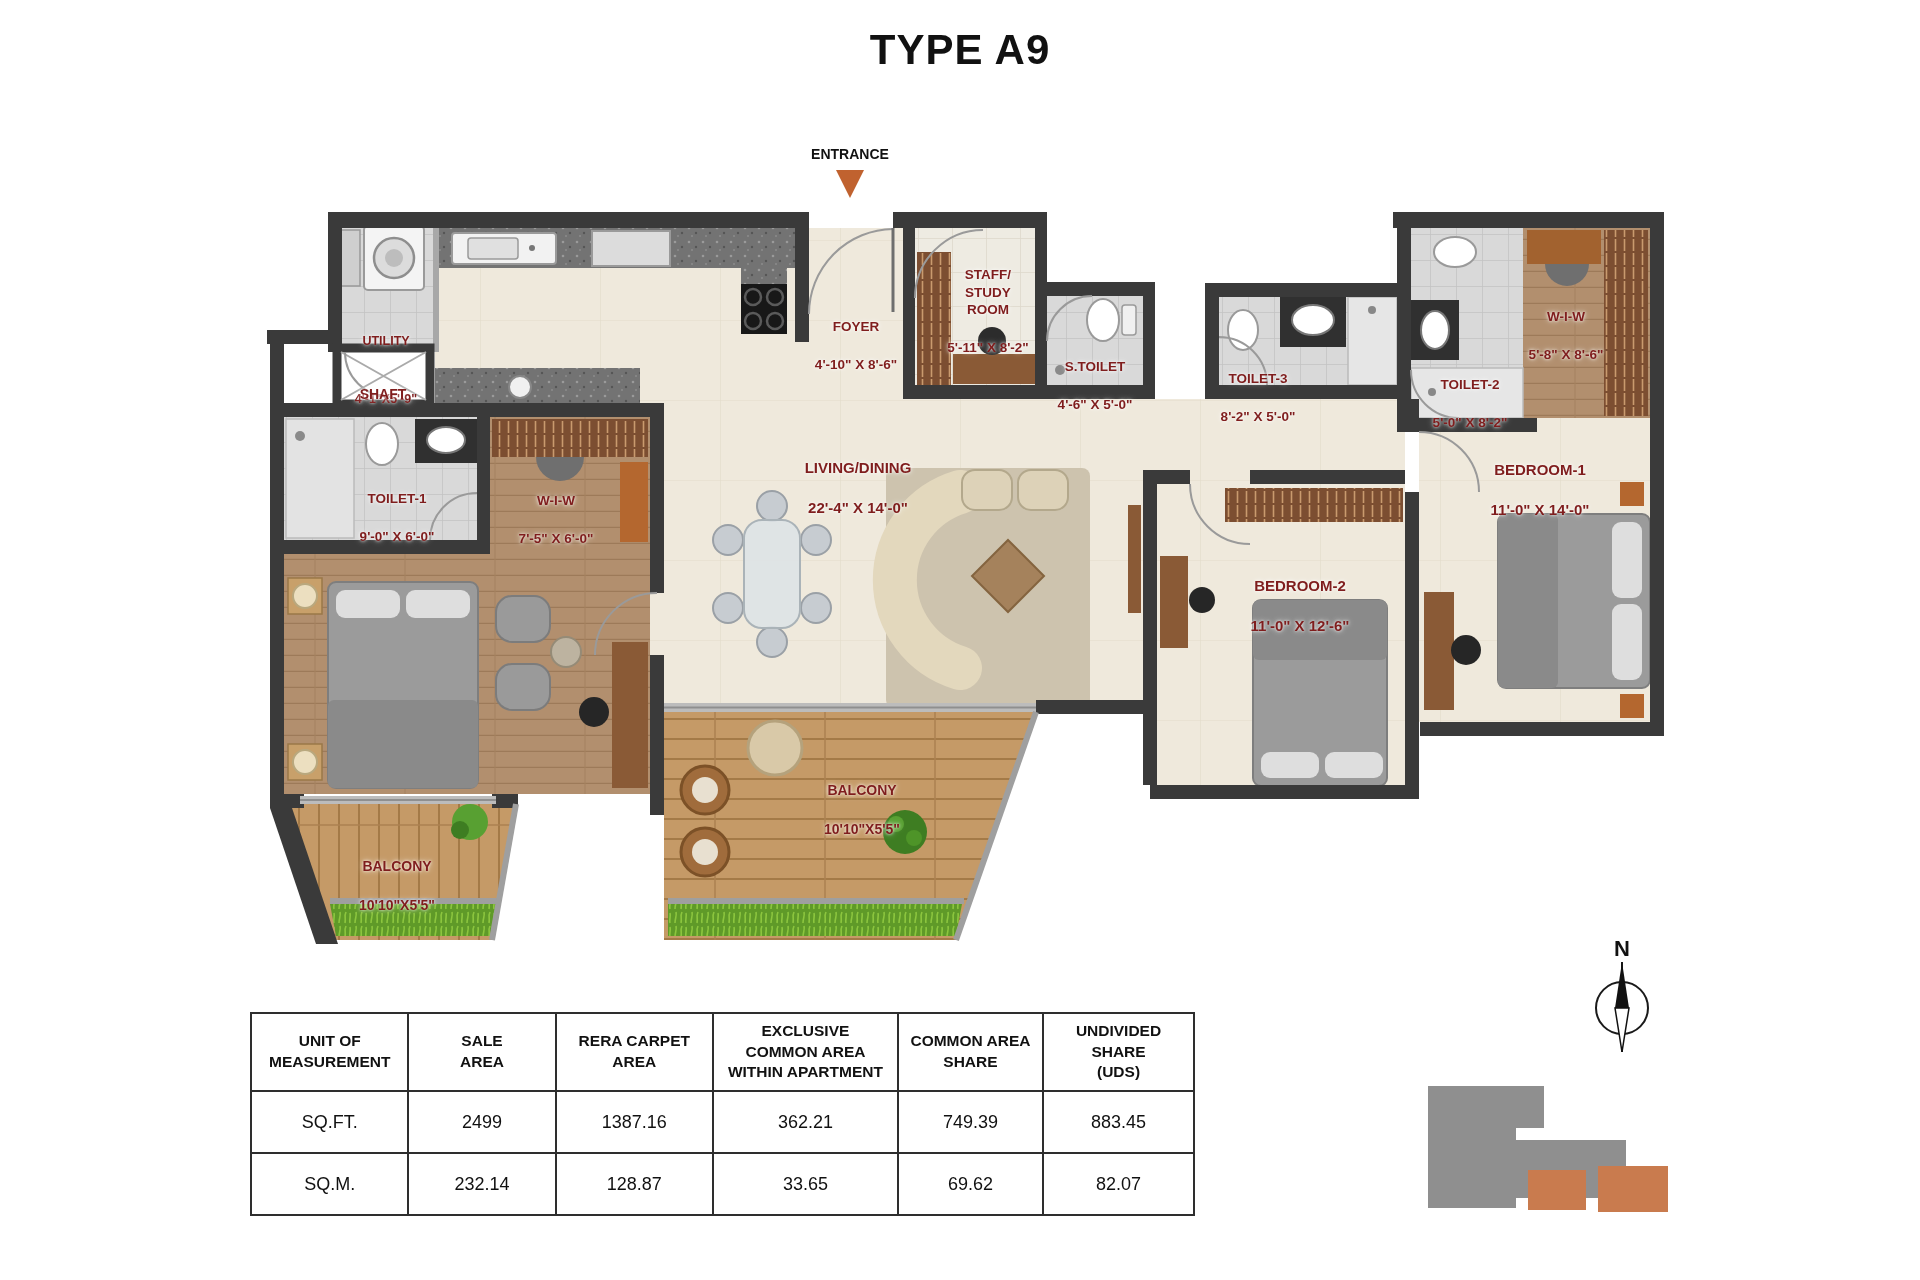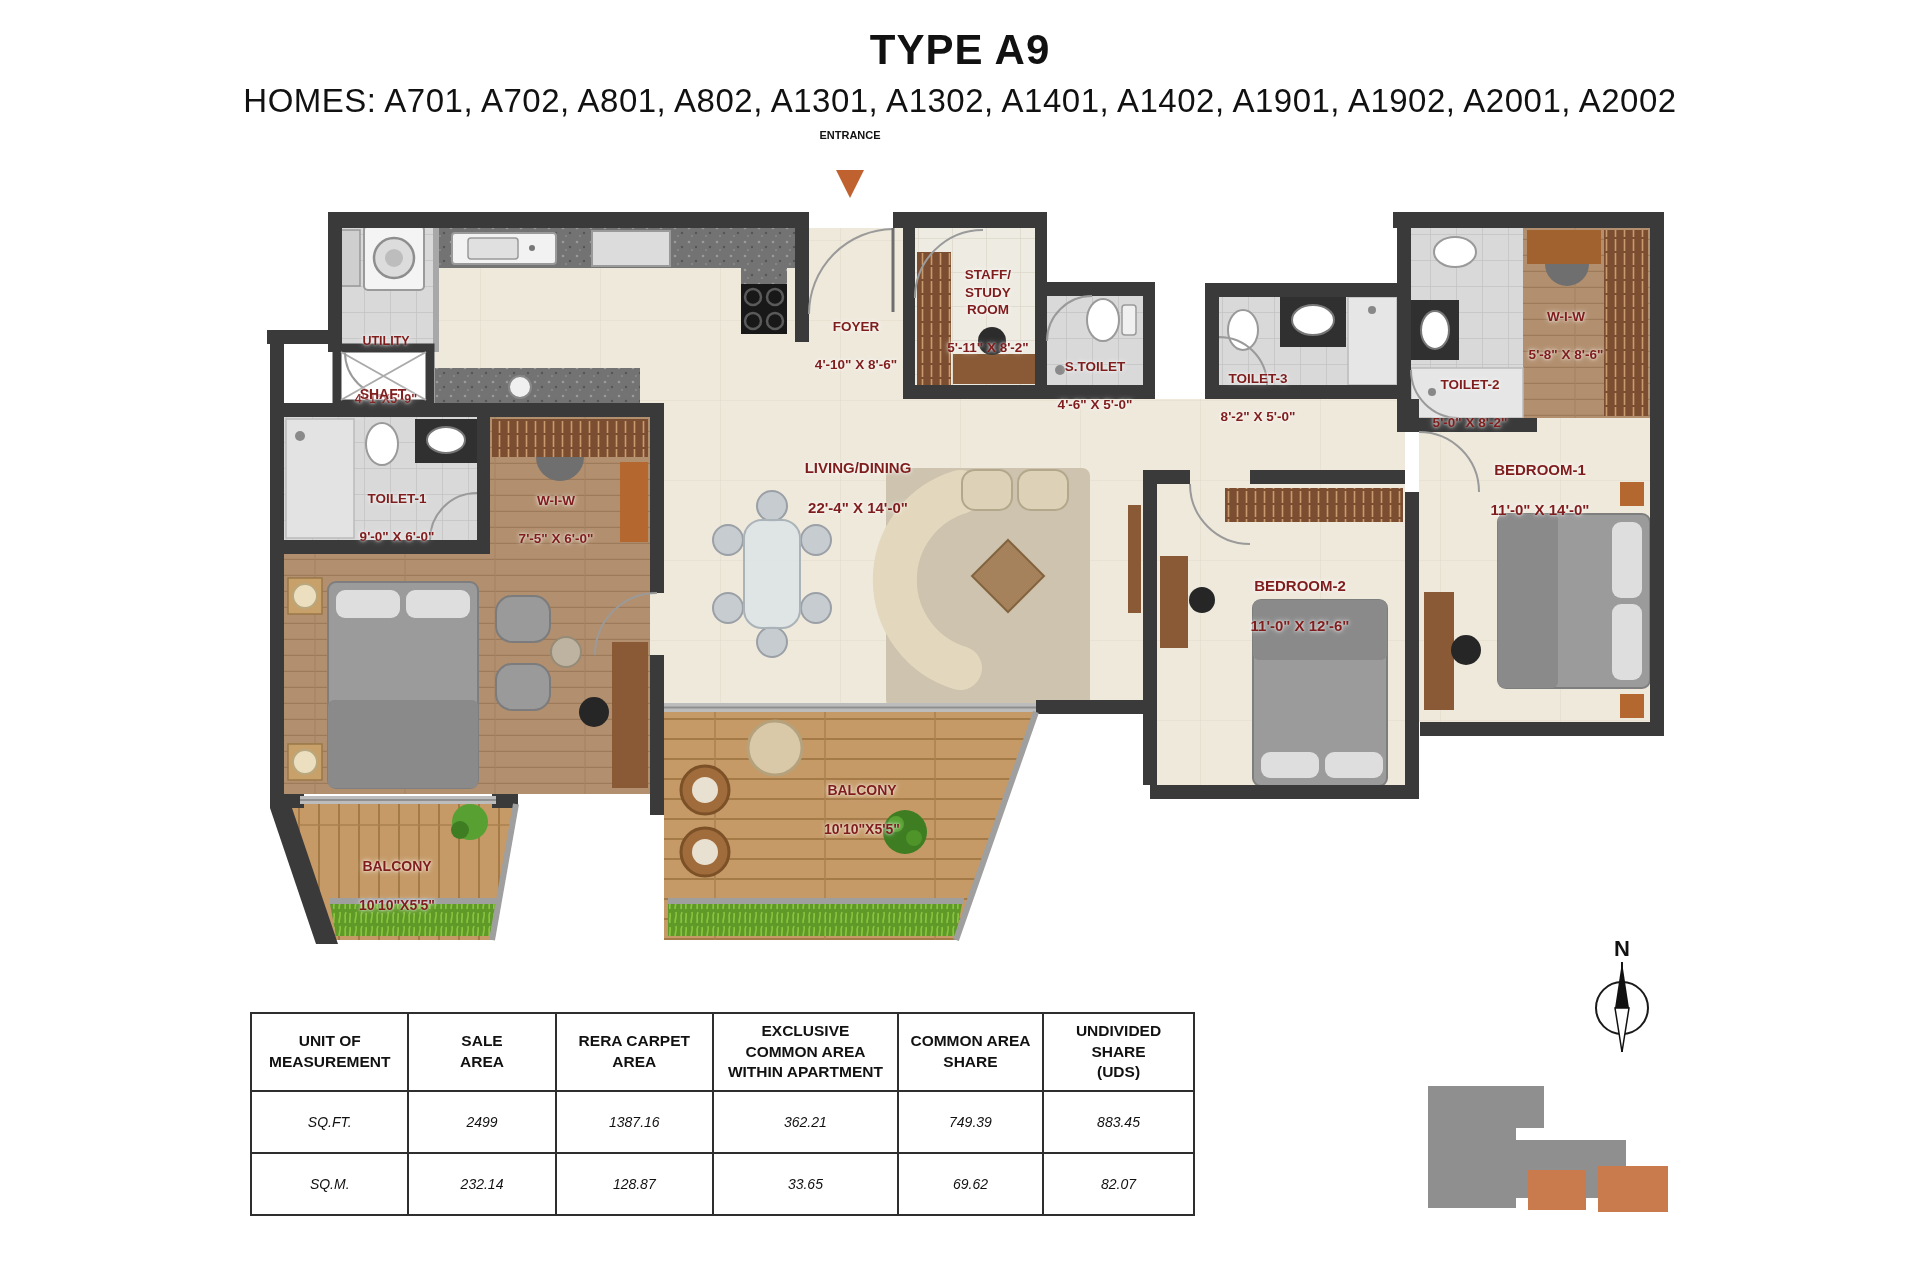--- a/index.html
+++ b/index.html
@@ -3,46 +3,45 @@
 <meta charset="utf-8">
 <style>
   html,body{margin:0;padding:0;background:#fff;}
   .page{position:relative;width:1920px;height:1280px;background:#ffffff;overflow:hidden;
         font-family:"Liberation Sans",sans-serif;color:#111;}
   .plan-svg{position:absolute;left:0;top:0;z-index:1;}
   .title{position:absolute;left:0;top:26px;width:1920px;text-align:center;
          font-size:42px;font-weight:bold;letter-spacing:1px;z-index:2;}
   .homes{position:absolute;left:0;top:82px;width:1920px;text-align:center;
          font-size:33px;font-weight:400;letter-spacing:.5px;z-index:2;}
-  .entrance{position:absolute;left:850px;top:129px;transform:translateX(-50%);
-            font-size:11px;font-weight:bold;z-index:2;}
+  .entrance{position:absolute;left:850px;top:146px;transform:translateX(-50%);
+            font-size:14px;font-weight:bold;z-index:2;}
   .rlabel{position:absolute;transform:translateX(-50%);text-align:center;font-weight:bold;
           color:#7f1d1d;line-height:1.28;white-space:pre-line;z-index:2;
           text-shadow:0 0 3px rgba(255,255,255,.9),0 0 6px rgba(255,255,255,.7);}
   .rlabel span{display:block;}
   .fs15 span{font-size:15px;}
   .fs14 span{font-size:14px;}
   .fs13 span{font-size:13.5px;}
   .fs12 span{font-size:12.5px;margin-top:21px;}
   .north{position:absolute;left:1622px;top:936px;transform:translateX(-50%);
          font-size:22px;font-weight:bold;z-index:2;}
   .area-table{position:absolute;left:250px;top:1012px;width:945px;z-index:2;
               border-collapse:collapse;table-layout:fixed;background:#fff;}
   .area-table th,.area-table td{border:2.5px solid #2e2e2e;text-align:center;
               vertical-align:middle;white-space:pre-line;padding:0 4px;}
   .area-table th{height:76px;font-size:15.5px;font-weight:bold;line-height:1.35;}
-  .area-table td{height:60px;font-size:14px;font-weight:400;font-style:italic;}
+  .area-table td{height:60px;font-size:18px;font-weight:400;}
 </style>
 </head>
 <body>
 
 <div class="page">
 
   <div class="title">TYPE A9</div>
-  <div class="homes">HOMES: A701, A702, A801, A802, A1301, A1302, A1401, A1402, A1901, A1902, A2001, A2002</div>
   <div class="entrance">ENTRANCE</div>
   <div class="north">N</div>
 
   <svg class="plan-svg" width="1920" height="1280" viewBox="0 0 1920 1280">
     <defs>
       <pattern id="tile" width="26" height="26" patternUnits="userSpaceOnUse">
         <rect width="26" height="26" fill="#d9d9d9"></rect>
         <path d="M0 0H26M0 0V26" stroke="#c3c3c3" stroke-width="1.5"></path>
       </pattern>
       <pattern id="tileL" width="34" height="34" patternUnits="userSpaceOnUse">

